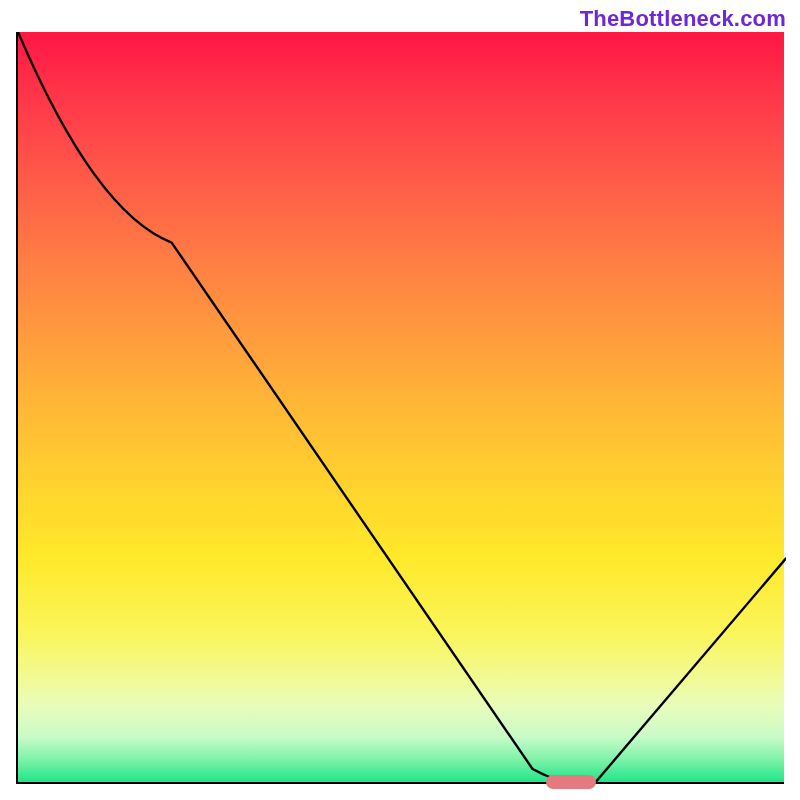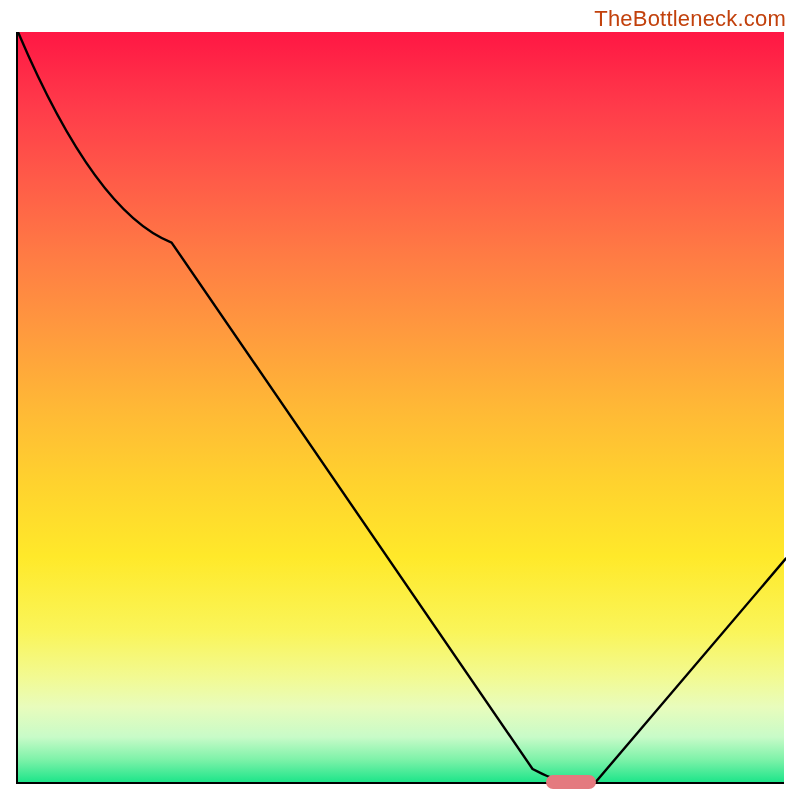--- a/index.html
+++ b/index.html
@@ -33,22 +33,22 @@
     );
     border-left: 2px solid #000;
     border-bottom: 2px solid #000;
   }
   .watermark {
     position: absolute;
     top: 6px;
     right: 14px;
     font-family: Arial, Helvetica, sans-serif;
     font-size: 22px;
-    color: #c2410c;
-    font-weight: 400;
+    color: #6d28d9;
+    font-weight: 700;
     letter-spacing: 0.2px;
   }
   .curve {
     position: absolute;
     left: 0;
     top: 0;
     width: 768px;
     height: 752px;
     pointer-events: none;
   }

